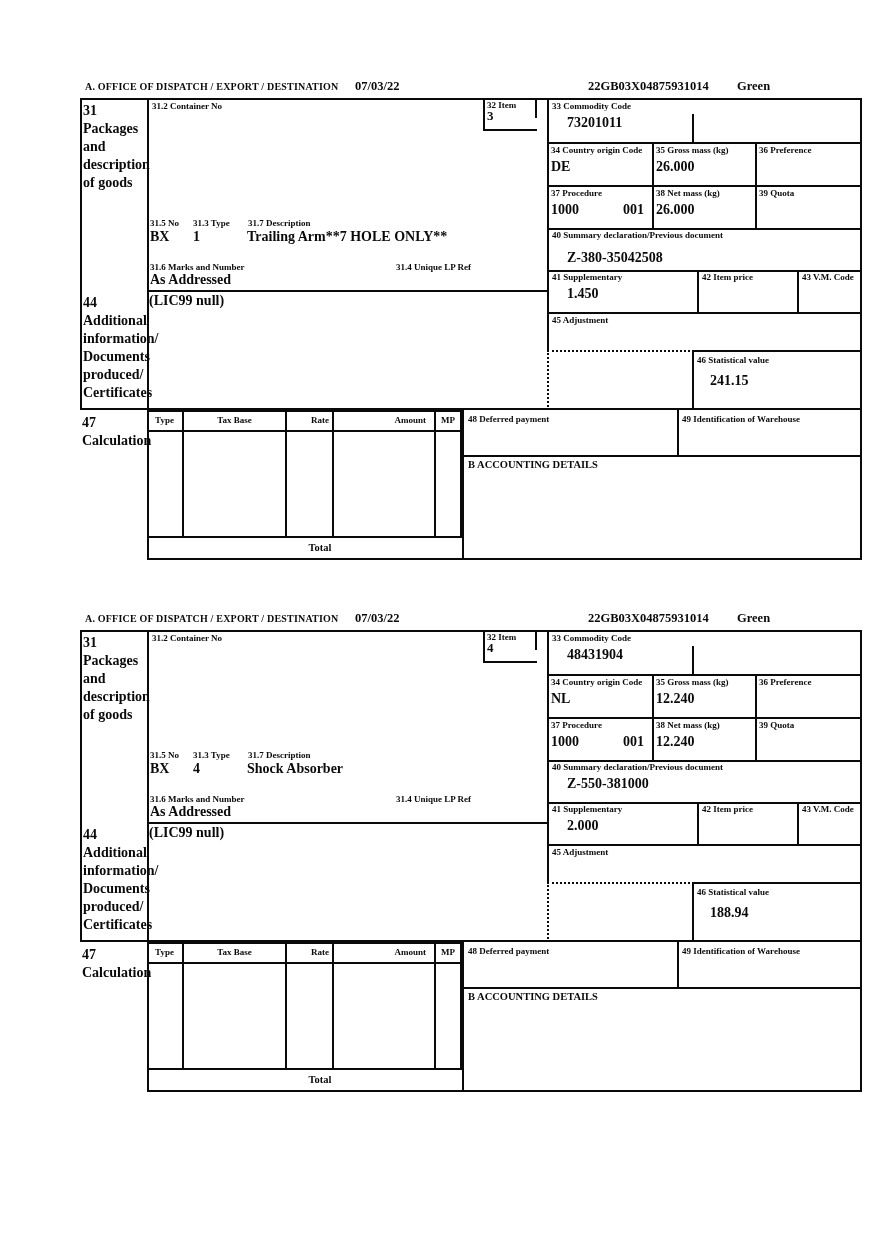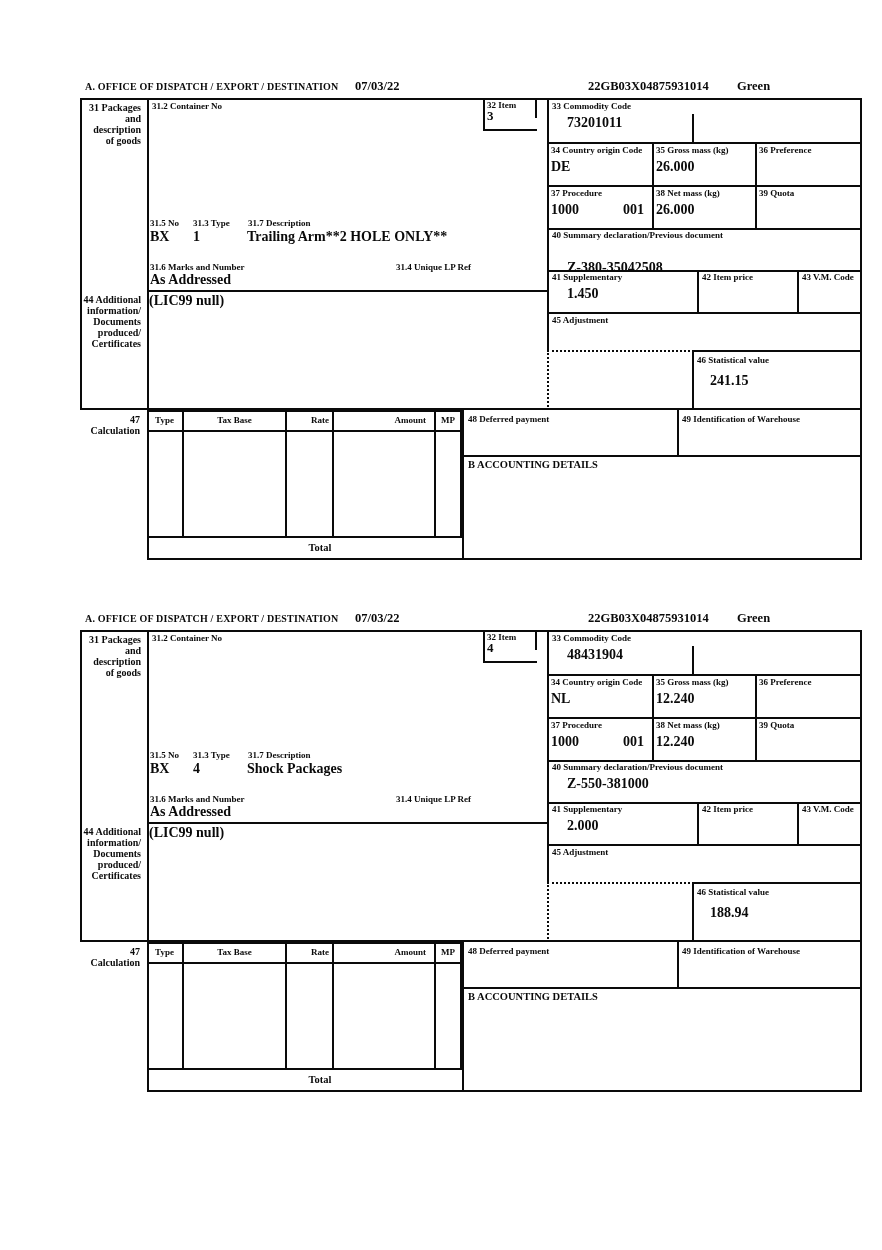--- a/index.html
+++ b/index.html
@@ -1,21 +1,21 @@
 <!DOCTYPE html>
 <html><head>
 <meta charset="utf-8">
 <style>
   html,body{margin:0;padding:0;background:#ffffff;}
   #page{position:relative;width:882px;height:1250px;background:#ffffff;overflow:hidden;
         font-family:"Liberation Serif","DejaVu Serif",serif;color:#0a0a0a;}
   .form{position:absolute;left:80px;width:760px;height:484px;font-weight:bold;}
   .abs{position:absolute;}
   .lbl{font-size:9px;line-height:10.5px;white-space:nowrap;}
-  .lblwrap{font-size:10px;line-height:11px;white-space:normal;text-align:right;}
+  .lblwrap{font-size:14px;line-height:18px;white-space:normal;}
   .val{font-size:14px;line-height:15px;white-space:nowrap;}
   .val-sm{font-size:13px;line-height:14px;white-space:nowrap;}
   .hdr-lbl{font-size:10px;letter-spacing:.2px;white-space:nowrap;}
   .hdr-val{font-size:12.5px;white-space:nowrap;}
   .ln{background:#0a0a0a;}
   .outline{border:2px solid #0a0a0a;box-sizing:border-box;}
   .dotV{width:0;border-left:2px dotted #0a0a0a;}
   .dotH{height:0;border-top:2px dotted #0a0a0a;}
   .ctr{text-align:center;}
   .rgt{text-align:right;}
@@ -78,30 +78,30 @@
     <span class="abs val" style="left:543px;top:124px;">001</span>
     <span class="abs lbl" style="left:576px;top:110px;">38 Net mass (kg)</span>
     <span class="abs val" style="left:576px;top:124px;">26.000</span>
     <span class="abs lbl" style="left:679px;top:110px;">39 Quota</span>
 
     <span class="abs lbl" style="left:70px;top:140px;">31.5 No</span>
     <span class="abs lbl" style="left:113px;top:140px;">31.3 Type</span>
     <span class="abs lbl" style="left:168px;top:140px;">31.7 Description</span>
     <span class="abs val" style="left:70px;top:151px;">BX</span>
     <span class="abs val" style="left:113px;top:151px;">1</span>
-    <span class="abs val" style="left:167px;top:151px;">Trailing Arm**2 HOLE ONLY**</span>
+    <span class="abs val" style="left:167px;top:151px;">Trailing Arm**7 HOLE ONLY**</span>
 
     <span class="abs lbl" style="left:70px;top:184px;">31.6 Marks and Number</span>
     <span class="abs lbl" style="left:316px;top:184px;">31.4 Unique LP Ref</span>
     <span class="abs val" style="left:70px;top:194px;">As Addressed</span>
 
     <span class="abs val" style="left:69px;top:215px;">(LIC99 null)</span>
 
     <span class="abs lbl" style="left:472px;top:152px;">40 Summary declaration/Previous document</span>
-    <span class="abs val" style="left:487px;top:182px;">Z-380-35042508</span>
+    <span class="abs val" style="left:487px;top:172px;">Z-380-35042508</span>
 
     <span class="abs lbl" style="left:472px;top:194px;">41 Supplementary</span>
     <span class="abs val" style="left:487px;top:208px;">1.450</span>
     <span class="abs lbl" style="left:622px;top:194px;">42 Item price</span>
     <span class="abs lbl" style="left:722px;top:194px;">43 V.M. Code</span>
 
     <span class="abs lbl" style="left:472px;top:237px;">45 Adjustment</span>
 
     <span class="abs lbl" style="left:617px;top:277px;">46 Statistical value</span>
     <span class="abs val" style="left:630px;top:295px;">241.15</span>
@@ -186,21 +186,21 @@
     <span class="abs val" style="left:543px;top:124px;">001</span>
     <span class="abs lbl" style="left:576px;top:110px;">38 Net mass (kg)</span>
     <span class="abs val" style="left:576px;top:124px;">12.240</span>
     <span class="abs lbl" style="left:679px;top:110px;">39 Quota</span>
 
     <span class="abs lbl" style="left:70px;top:140px;">31.5 No</span>
     <span class="abs lbl" style="left:113px;top:140px;">31.3 Type</span>
     <span class="abs lbl" style="left:168px;top:140px;">31.7 Description</span>
     <span class="abs val" style="left:70px;top:151px;">BX</span>
     <span class="abs val" style="left:113px;top:151px;">4</span>
-    <span class="abs val" style="left:167px;top:151px;">Shock Packages</span>
+    <span class="abs val" style="left:167px;top:151px;">Shock Absorber</span>
 
     <span class="abs lbl" style="left:70px;top:184px;">31.6 Marks and Number</span>
     <span class="abs lbl" style="left:316px;top:184px;">31.4 Unique LP Ref</span>
     <span class="abs val" style="left:70px;top:194px;">As Addressed</span>
 
     <span class="abs val" style="left:69px;top:215px;">(LIC99 null)</span>
 
     <span class="abs lbl" style="left:472px;top:152px;">40 Summary declaration/Previous document</span>
     <span class="abs val" style="left:487px;top:166px;">Z-550-381000</span>
 

